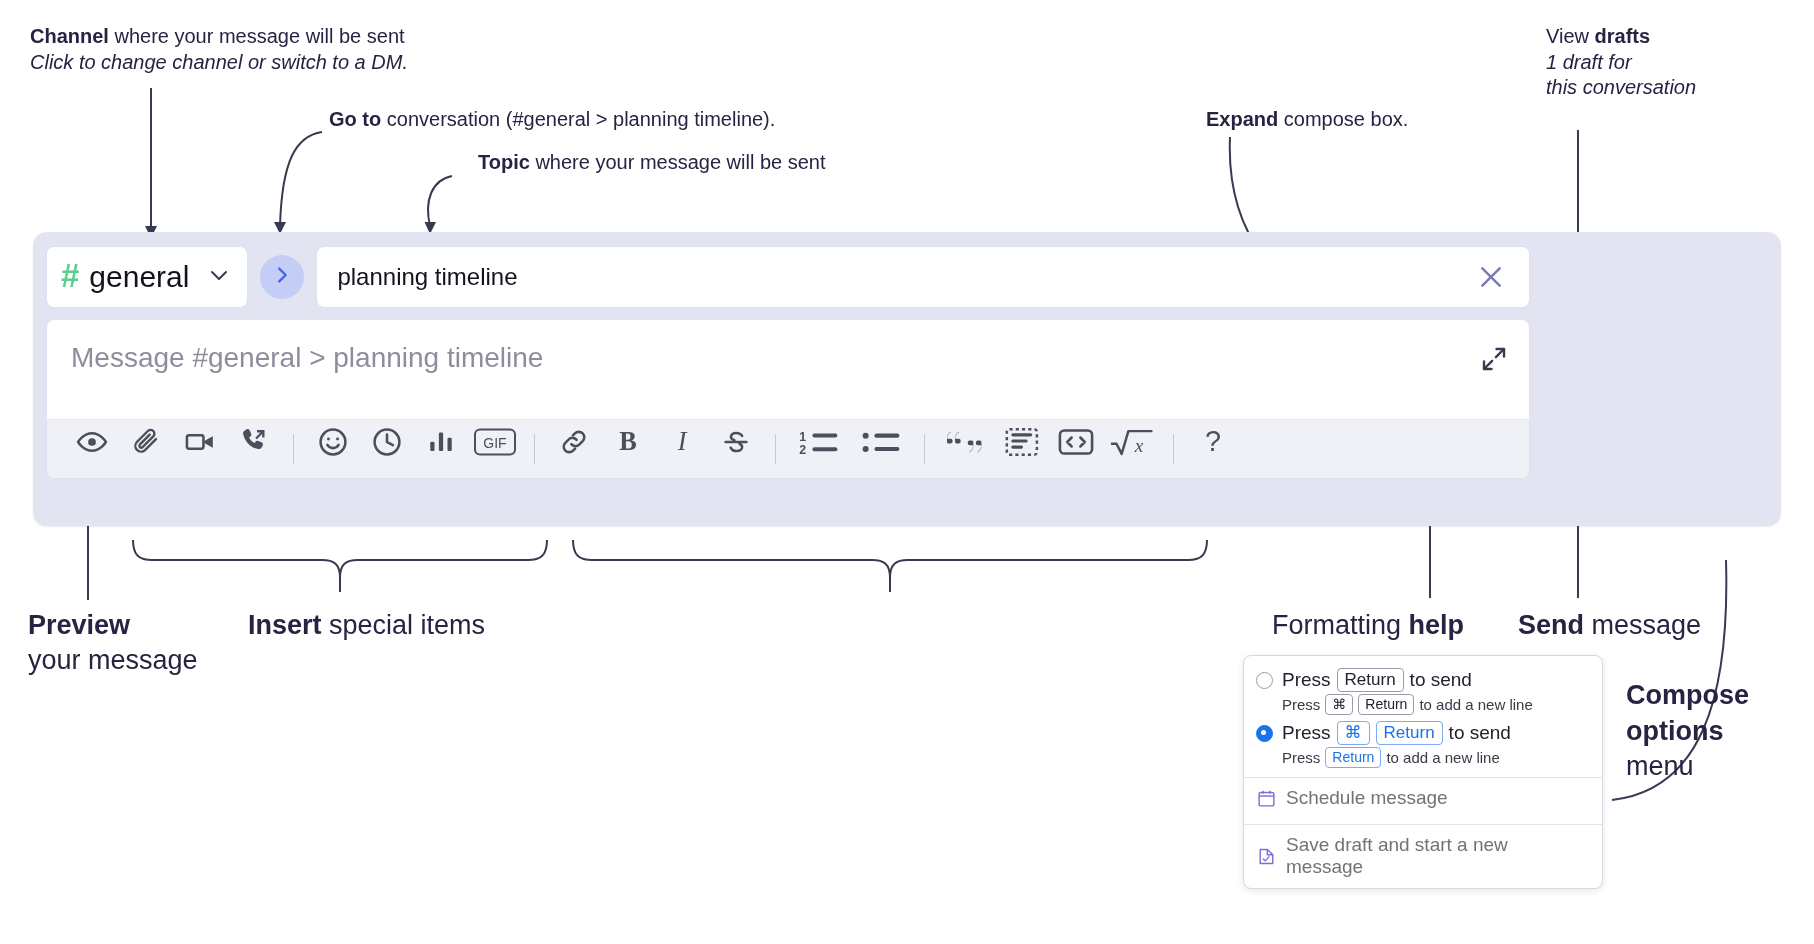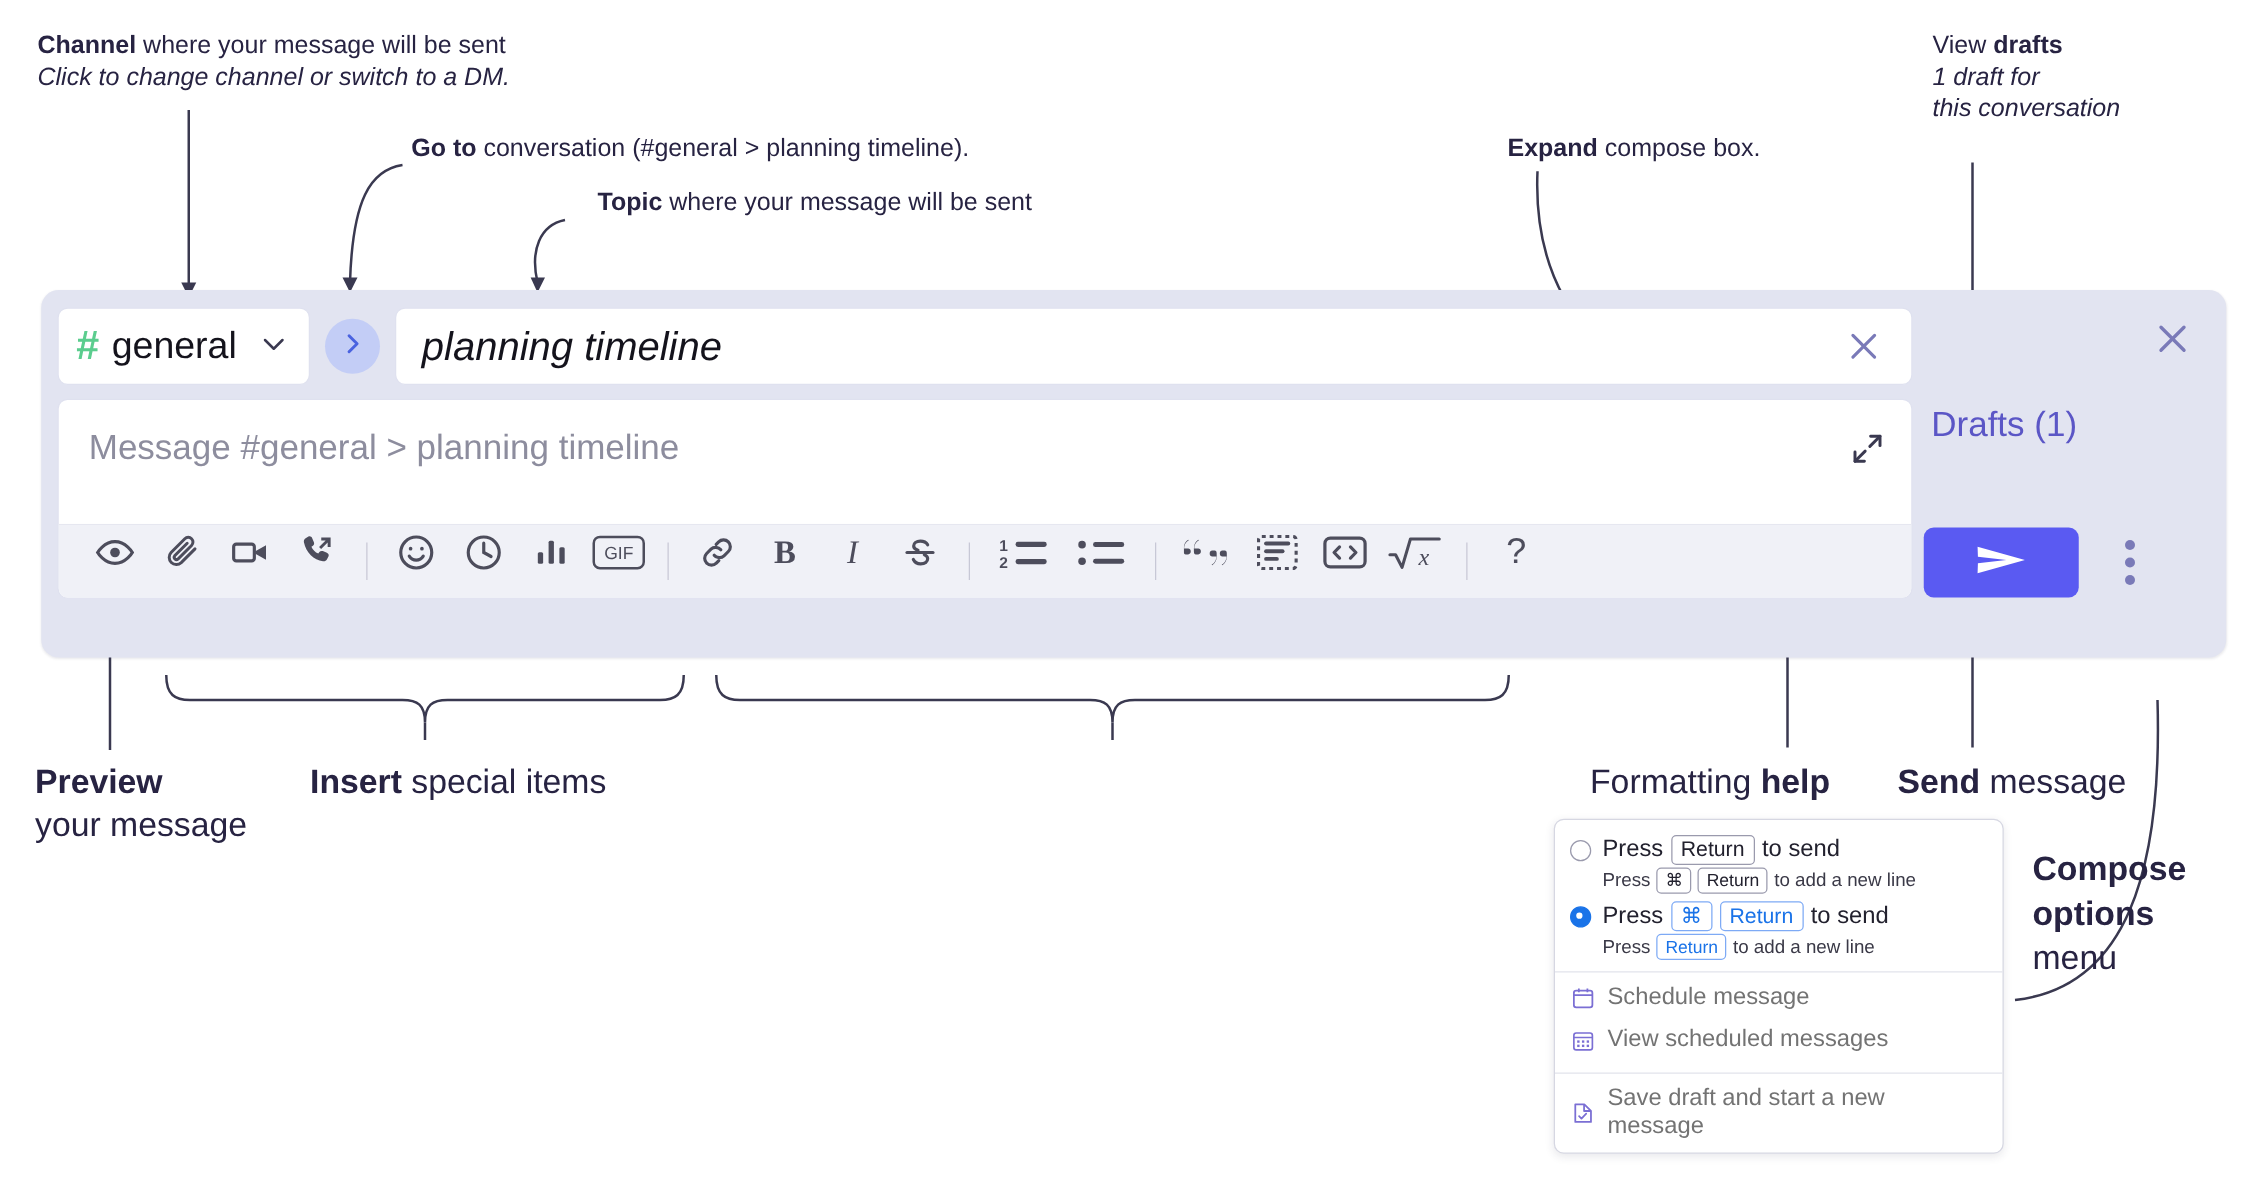--- a/index.html
+++ b/index.html
@@ -46,21 +46,21 @@
   .goto-btn{
     width:44px;height:44px;border-radius:50%;
     background:#c3cdf6;margin:0 12px;
     display:flex;align-items:center;justify-content:center;flex:0 0 auto;
   }
   .topic-field{
     flex:1;height:62px;box-sizing:border-box;
     background:#fff;border:1px solid #dfe1ef;border-radius:8px;
     display:flex;align-items:center;padding:0 18px 0 20px;
   }
-  .topic-value{flex:1;font-size:32px;color:#14131c;font-style:italic;}
+  .topic-value{flex:1;font-size:24px;color:#14131c;}
   .topic-clear{width:40px;height:40px;display:flex;align-items:center;justify-content:center;}
 
   .msgbox{
     margin-top:10px;background:#fff;border:1px solid #dfe1ef;
     border-radius:8px;height:160px;box-sizing:border-box;position:relative;
     display:flex;flex-direction:column;
   }
   .msg-input{
     flex:1;display:flex;align-items:flex-start;
     padding:22px 24px 0 24px;position:relative;
@@ -376,41 +376,20 @@
           <div class="tbtn">
             <svg width="30" height="32" viewBox="0 0 24 24">
                 <text x="12" y="19" font-family="Liberation Sans, sans-serif" font-size="23" fill="#4d4d5c" text-anchor="middle">?</text>
               </svg>
           </div>
 
         </div>
       </div>
     </div>
 
-    <div class="compose-right">
-      <div class="close-x">
-        <svg width="34" height="34" viewBox="0 0 24 24" fill="none" stroke="#7a7ab8" stroke-width="1.9" stroke-linecap="round">
-            <line x1="5.5" y1="5.5" x2="18.5" y2="18.5"></line>
-            <line x1="18.5" y1="5.5" x2="5.5" y2="18.5"></line>
-          </svg>
-      </div>
-      <div class="drafts-link">Drafts (1)</div>
-      <div class="send-btn">
-        <span>
-          <svg width="46" height="34" viewBox="0 0 34 24" fill="#ffffff">
-              <path d="M3 4.2 31 12 3 19.8 3.2 13.9 20 12 3.2 10.1z"></path>
-            </svg>
-        </span>
-      </div>
-      <div class="kebab">
-        <span class="kdot"></span>
-        <span class="kdot"></span>
-        <span class="kdot"></span>
-      </div>
-    </div>
 
   </div>
 
   <div class="anno a-md" style="left:248px;top:608px;"><b>Insert</b><span> special items</span></div>
 
   <div class="anno a-md" style="left:28px;top:608px;"><b>Preview</b><br><span>your message</span></div>
 
 
   <div class="anno a-md" style="left:1272px;top:608px;"><span>Formatting </span><b>help</b></div>
 
@@ -461,37 +440,20 @@
         <svg width="19" height="19" viewBox="0 0 20 20" fill="none" stroke="#7b6fd4" stroke-width="1.5">
             <rect x="2.2" y="3.6" width="15.6" height="14.2" rx="2"></rect>
             <line x1="2.2" y1="7.4" x2="17.8" y2="7.4"></line>
             <line x1="6.4" y1="1.8" x2="6.4" y2="5"></line>
             <line x1="13.6" y1="1.8" x2="13.6" y2="5"></line>
           </svg>
       </span>
       <span>Schedule message</span>
     </div>
 
-    <div class="mitem">
-      <span class="mi-ico">
-        <svg width="19" height="19" viewBox="0 0 20 20" fill="none" stroke="#7b6fd4" stroke-width="1.4">
-            <rect x="2.2" y="3.6" width="15.6" height="14.2" rx="2"></rect>
-            <line x1="2.2" y1="7.4" x2="17.8" y2="7.4"></line>
-            <g fill="#7b6fd4" stroke="none">
-              <rect x="5" y="9.8" width="2" height="2"></rect>
-              <rect x="9" y="9.8" width="2" height="2"></rect>
-              <rect x="13" y="9.8" width="2" height="2"></rect>
-              <rect x="5" y="13.4" width="2" height="2"></rect>
-              <rect x="9" y="13.4" width="2" height="2"></rect>
-              <rect x="13" y="13.4" width="2" height="2"></rect>
-            </g>
-          </svg>
-      </span>
-      <span>View scheduled messages</span>
-    </div>
 
     <div class="divider"></div>
 
     <div class="mitem">
       <span class="mi-ico">
         <svg width="19" height="19" viewBox="0 0 20 20" fill="none" stroke="#7b6fd4" stroke-width="1.5" stroke-linejoin="round">
             <path d="M3.4 2.6h7.6l5.6 5.6v9.2H3.4z"></path>
             <polyline points="10.8,2.6 10.8,8.2 16.6,8.2"></polyline>
             <polyline points="6.6,12.6 8.6,14.6 12.6,10.4" stroke-linecap="round"></polyline>
           </svg>

